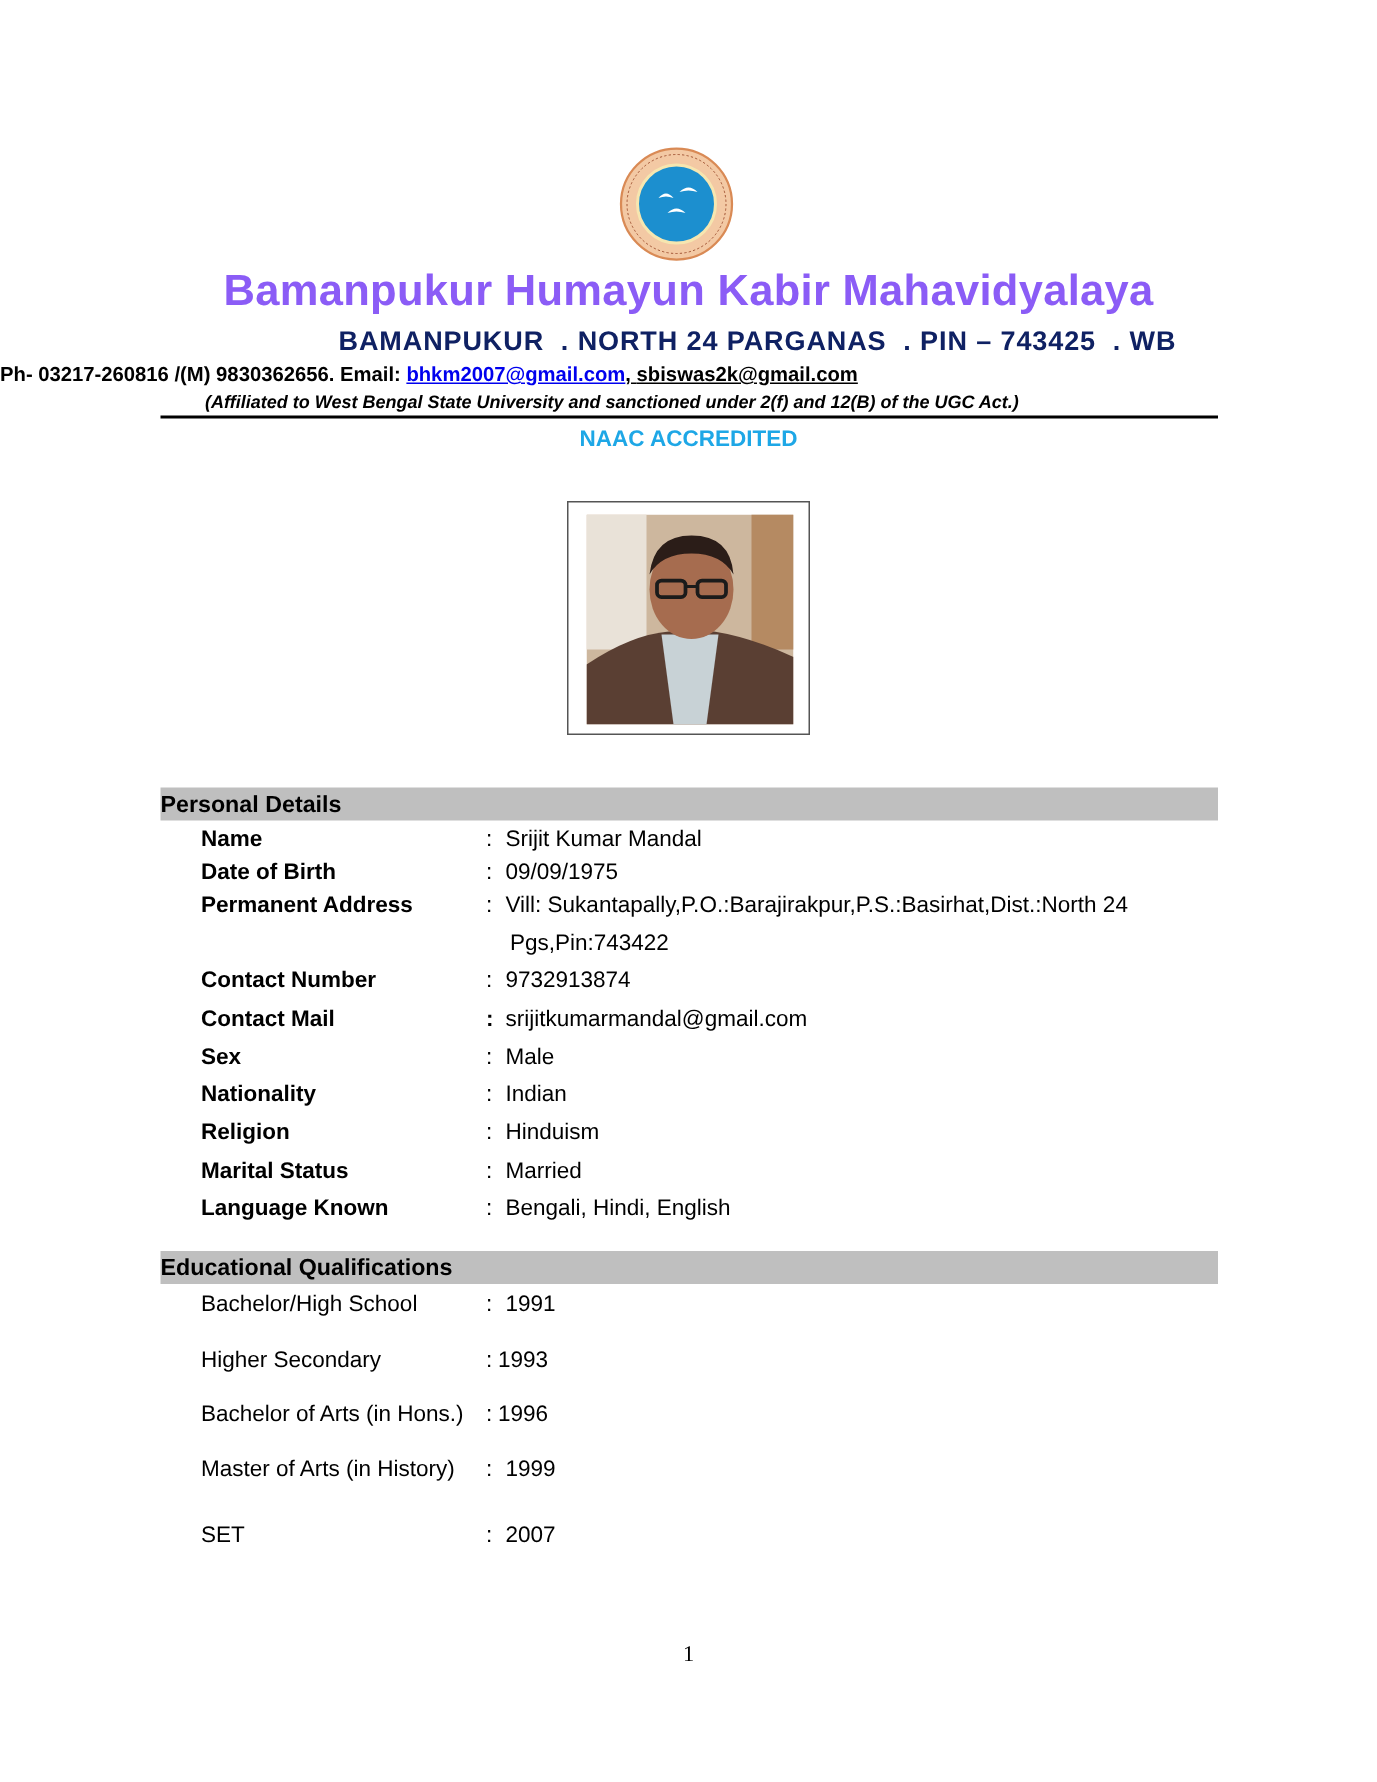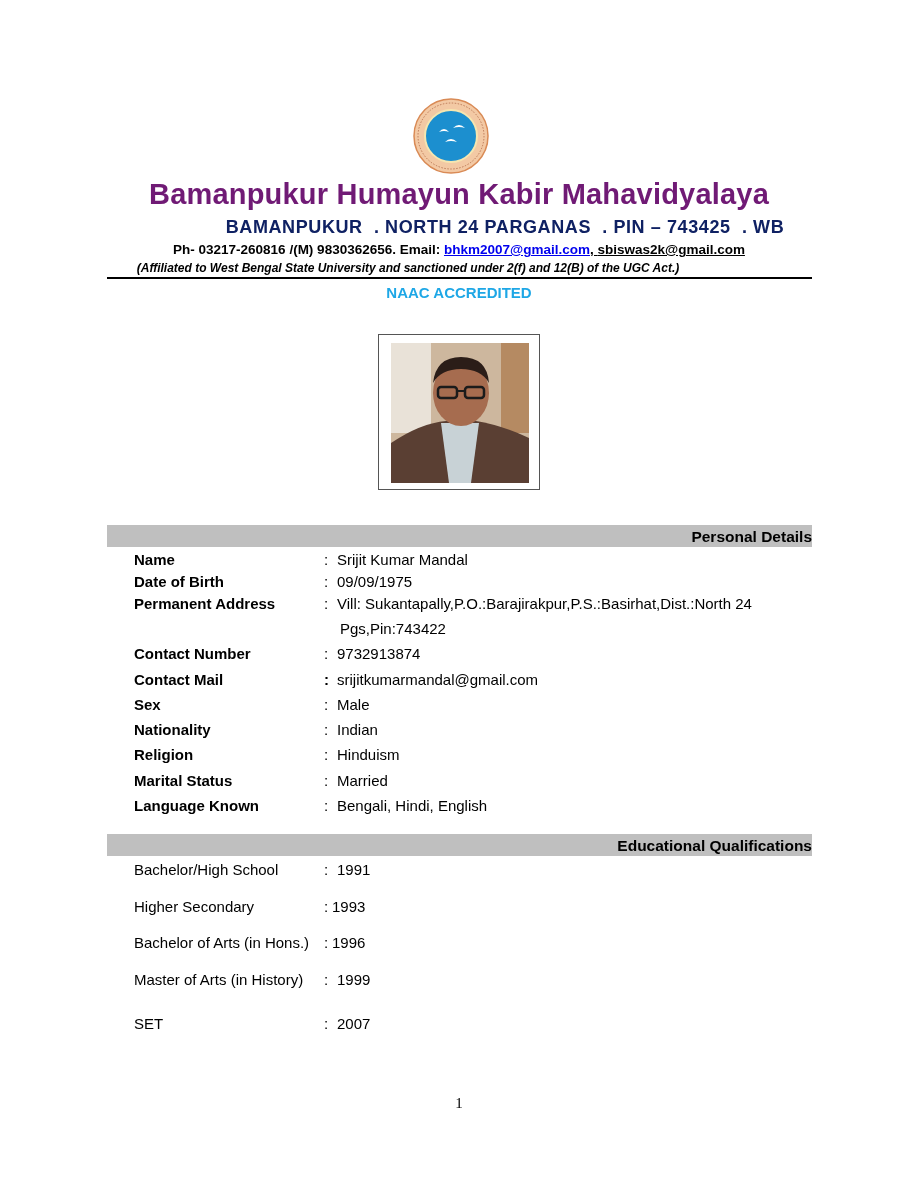--- a/index.html
+++ b/index.html
@@ -1,28 +1,28 @@
 <!DOCTYPE html>
 <html><head>
   <meta charset="utf-8">
   <style>
     html, body { margin: 0; padding: 0; background: #ffffff; }
     body { width: 918px; height: 1188px; position: relative; overflow: hidden; font-family: "Liberation Sans", sans-serif; color: #000; }
     .logo { position: absolute; left: 409px; top: 98px; width: 84px; height: 76px; }
-    .title { position: absolute; left: 0; width: 918px; top: 178px; text-align: center; font-family: "Liberation Sans", sans-serif; font-weight: bold; font-size: 29px; color: #701a75; letter-spacing: 0.2px; }
+    .title { position: absolute; left: 0; width: 918px; top: 178px; text-align: center; font-family: "Liberation Sans", sans-serif; font-weight: bold; font-size: 29px; color: #8b5cf6; letter-spacing: 0.2px; }
     .subtitle { position: absolute; left: 0; width: 918px; top: 217px; text-align: center; font-weight: bold; font-size: 18px; color: #0f2163; letter-spacing: 0.6px; white-space: pre; padding-left: 46px; }
-    .contact { position: absolute; left: 0; width: 918px; top: 242px; text-align: center; font-weight: bold; font-size: 13.5px; color: #000; }
+    .contact { position: absolute; left: 0; width: 918px; top: 242px; font-weight: bold; font-size: 13.5px; color: #000; }
     .contact a { color: #0000ee; text-decoration: underline; }
     .contact .plain-link { color: #000; text-decoration: underline; }
     .affil { position: absolute; left: 0; width: 816px; top: 261px; text-align: center; font-weight: bold; font-style: italic; font-size: 12px; color: #000; }
     .rule { position: absolute; left: 107px; width: 705px; top: 277px; height: 0; border-top: 2px solid #000; }
     .naac { position: absolute; left: 0; width: 918px; top: 284px; text-align: center; font-weight: bold; font-size: 15px; color: #1ea7e6; }
     .photo-frame { position: absolute; left: 378px; top: 334px; width: 162px; height: 156px; border: 1px solid #555; box-sizing: border-box; background: #fff; }
     .photo { position: absolute; left: 12px; top: 8px; width: 138px; height: 140px; }
-    .section-bar { position: absolute; left: 107px; width: 705px; height: 22px; background: #bfbfbf; text-align: right; font-weight: bold; font-size: 15.5px; line-height: 24px; }
+    .section-bar { position: absolute; left: 107px; width: 705px; height: 22px; background: #bfbfbf; text-align: left; font-weight: bold; font-size: 15.5px; line-height: 24px; }
     .row { position: absolute; left: 108px; font-family: "DejaVu Sans", sans-serif; font-size: 14px; }
     .lbl { position: absolute; left: 0; width: 210px; white-space: nowrap; margin-left: 26px; }
     .lbl.bold { font-weight: bold; }
     .colon { position: absolute; left: 216px; }
     .val { position: absolute; left: 229px; white-space: nowrap; }
     .cont { position: absolute; left: 232px; white-space: nowrap; }
     .lbl, .colon, .val, .cont { font-family: "Liberation Sans", sans-serif; font-size: 15px; }
     .pagenum { position: absolute; left: 0; width: 918px; top: 1095px; text-align: center; font-family: "Liberation Serif", serif; font-size: 15px; }
   </style>
 </head>

